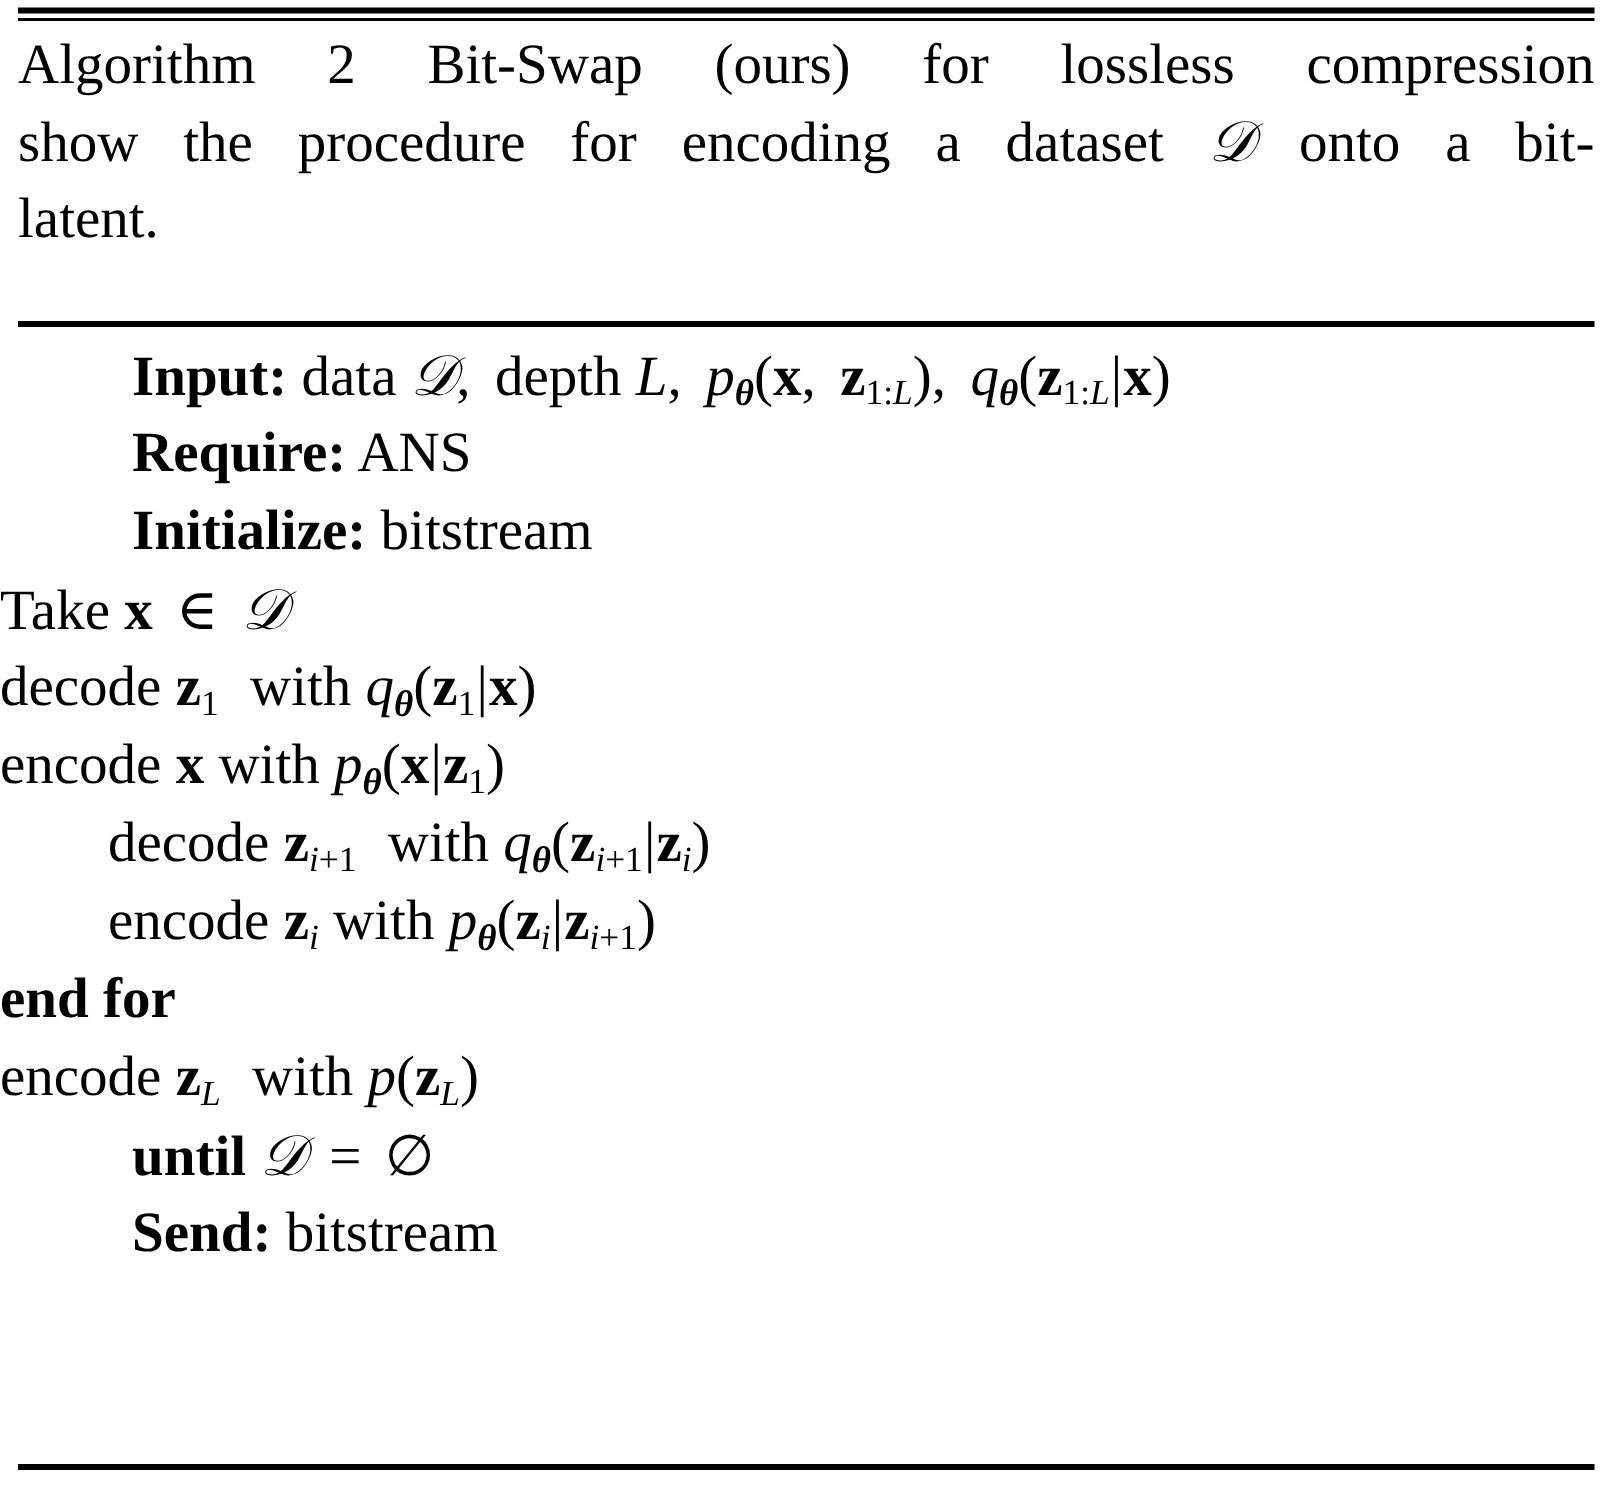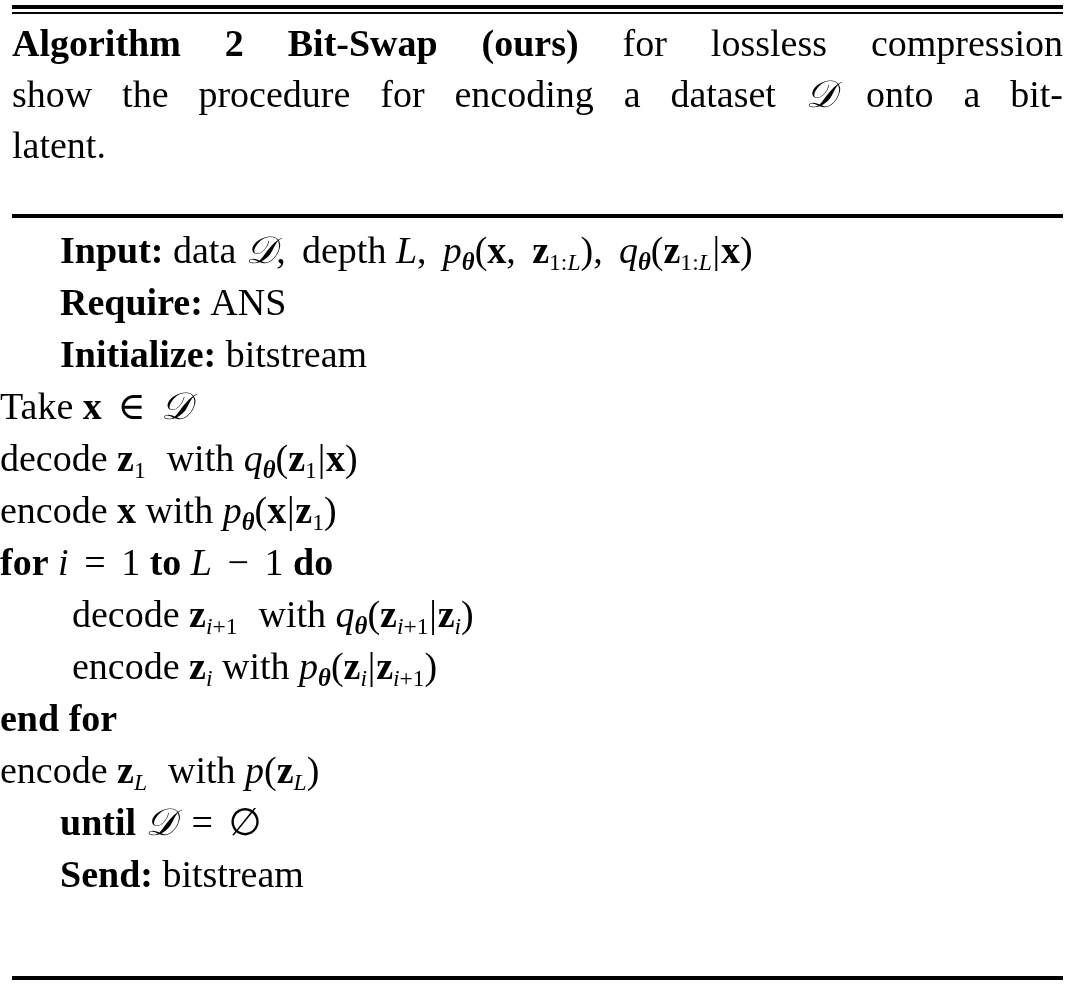--- a/index.html
+++ b/index.html
@@ -37,21 +37,21 @@
     position: absolute;
     left: 12px;
     top: 18px;
     width: 1051px;
     font-size: 38px;
     line-height: 51px;
     text-align: justify;
     text-justify: inter-word;
     hyphens: none;
   }
-  #caption .cap-bold { font-weight: bold; }
+  #caption .cap-bold { font-weight: normal; }
   
   #caption .jline {
     display: block;
     text-align: justify;
     text-align-last: justify;
   }
   #caption .jline.last {
     text-align-last: left;
   }
 
@@ -62,21 +62,21 @@
     top: 224px;
     width: 1080px;
     font-size: 38px;
   }
   .line {
     position: relative;
     height: 52px;
     line-height: 52px;
     white-space: nowrap;
   }
-  .ind0 { padding-left: 60px; }
+  .ind0 { padding-left: 88px; }
   .ind1 { }
   .ind2 { padding-left: 72px; }
 
   .kw { font-weight: bold; }
   .rm { font-weight: normal; font-style: normal; }
 
   
   .mi {                    
     font-style: italic;
     font-family: "Liberation Serif", "DejaVu Serif", serif;
@@ -138,21 +138,20 @@
 
     <div class="line ind0"><span class="kw">Initialize:</span> <span class="rm">bitstream</span></div>
 
 
     <div class="line ind1"><span class="rm">Take</span> <span class="mb">x</span> <span class="op rm">∈</span> <span class="mcal">𝒟</span></div>
 
     <div class="line ind1"><span class="rm">decode</span> <span class="mb">z</span><sub><span class="rm">1</span></sub><span class="sp"></span> <span class="rm">with</span> <span class="mi">q</span><sub><span class="mtheta">θ</span></sub><span class="paren">(</span><span class="mb">z</span><sub><span class="rm">1</span></sub><span class="bar">|</span><span class="mb">x</span><span class="paren">)</span></div>
 
     <div class="line ind1"><span class="rm">encode</span> <span class="mb">x</span> <span class="rm">with</span> <span class="mi">p</span><sub><span class="mtheta">θ</span></sub><span class="paren">(</span><span class="mb">x</span><span class="bar">|</span><span class="mb">z</span><sub><span class="rm">1</span></sub><span class="paren">)</span></div>
 
-    <div class="line ind1"><span class="kw">for</span> <span class="mi">i</span> <span class="op rm">=</span> <span class="rm">1</span> <span class="kw">to</span> <span class="mi">L</span> <span class="op rm">−</span> <span class="rm">1</span> <span class="kw">do</span></div>
 
     <div class="line ind2"><span class="rm">decode</span> <span class="mb">z</span><sub><span class="mi">i</span><span class="rm">+1</span></sub><span class="sp"></span> <span class="rm">with</span> <span class="mi">q</span><sub><span class="mtheta">θ</span></sub><span class="paren">(</span><span class="mb">z</span><sub><span class="mi">i</span><span class="rm">+1</span></sub><span class="bar">|</span><span class="mb">z</span><sub><span class="mi">i</span></sub><span class="paren">)</span></div>
 
     <div class="line ind2"><span class="rm">encode</span> <span class="mb">z</span><sub><span class="mi">i</span></sub> <span class="rm">with</span> <span class="mi">p</span><sub><span class="mtheta">θ</span></sub><span class="paren">(</span><span class="mb">z</span><sub><span class="mi">i</span></sub><span class="bar">|</span><span class="mb">z</span><sub><span class="mi">i</span><span class="rm">+1</span></sub><span class="paren">)</span></div>
 
     <div class="line ind1"><span class="kw">end for</span></div>
 
     <div class="line ind1"><span class="rm">encode</span> <span class="mb">z</span><sub><span class="mi">L</span></sub><span class="sp"></span> <span class="rm">with</span> <span class="mi">p</span><span class="paren">(</span><span class="mb">z</span><sub><span class="mi">L</span></sub><span class="paren">)</span></div>
 
     <div class="line ind0"><span class="kw">until</span> <span class="mcal">𝒟</span> <span class="op rm">=</span> <span class="rm">∅</span></div>

